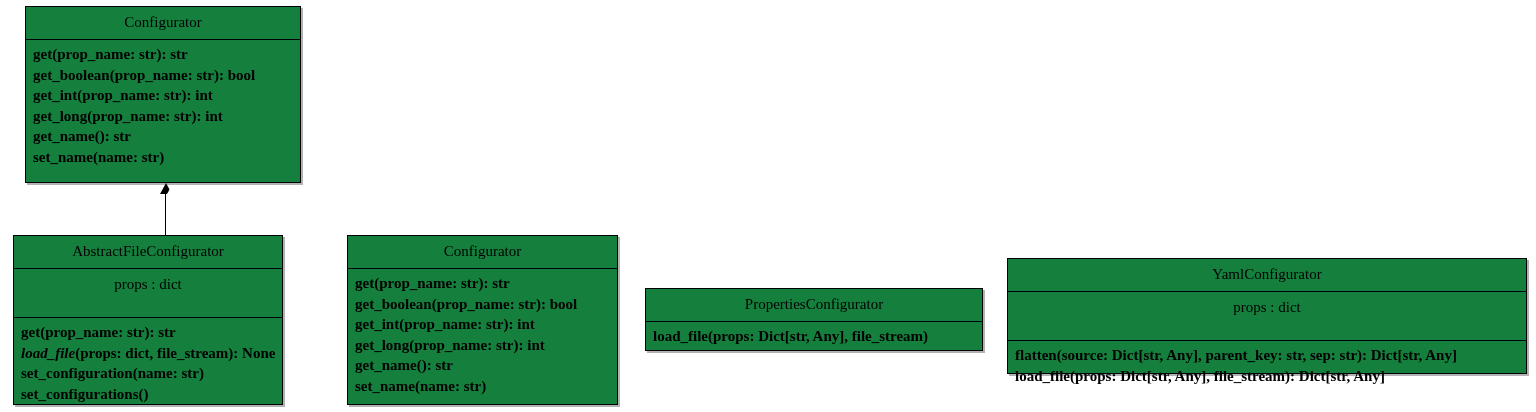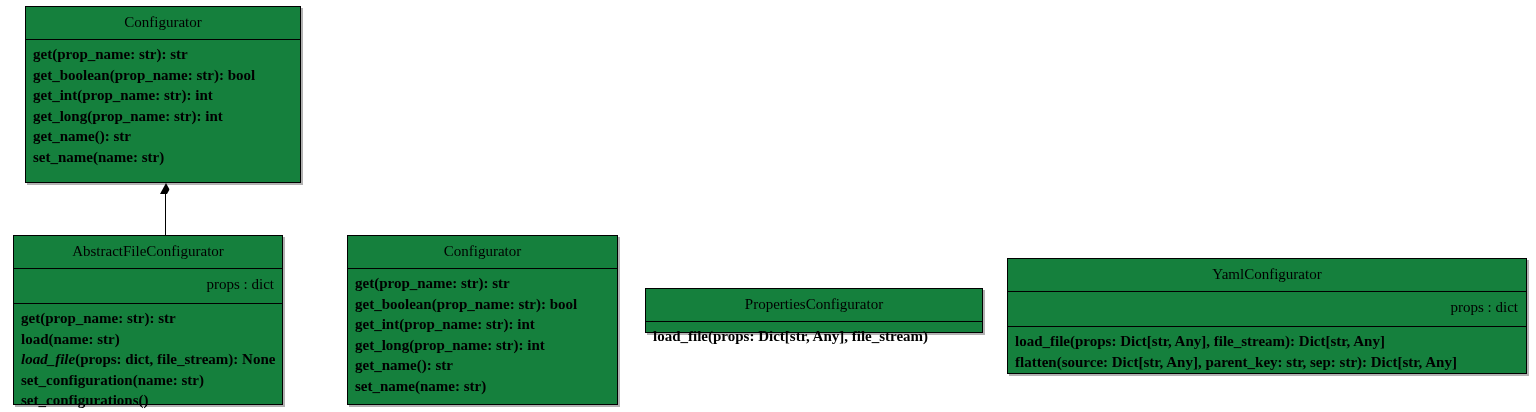--- a/index.html
+++ b/index.html
@@ -35,24 +35,24 @@
     border-bottom: none;
   }
   .uml-name {
     text-align: center;
     font-size: 15px;
     line-height: 21px;
     padding: 5px 8px 6px 8px;
     white-space: nowrap;
   }
   .uml-attrs {
-    text-align: right;
+    text-align: center;
     font-size: 15px;
     line-height: 21px;
-    padding: 5px 8px 8px 8px;
+    padding: 5px 8px 22px 8px;
     white-space: nowrap;
   }
   .uml-ops {
     text-align: left;
     font-size: 15px;
     line-height: 20.6px;
     padding: 4px 6px 5px 7px;
   }
   .uml-op {
     white-space: nowrap;
@@ -112,48 +112,47 @@
       <div class="gen-arrow-inner"></div>
     </div>
     <div class="gen-line" style="left:165px; top:193px; height:42px;"></div>
   </div>
 
   <div class="uml-class" id="cls-1" style="left:13px; top:235px; width:270px; height:170px;">
     <div class="uml-compartment uml-name">AbstractFileConfigurator</div>
     <div class="uml-compartment uml-attrs">props : dict</div>
     <div class="uml-compartment uml-ops">
       <div class="uml-op"><span class="op-name">get</span><span class="op-sig">(prop_name: str): str</span></div>
-      <div class="uml-op"><span class="op-name">load</span><span class="op-sig">(name: str)</span></div>
       <div class="uml-op abstract-op"><span class="op-name">load_file</span><span class="op-sig">(props: dict, file_stream): None</span></div>
       <div class="uml-op"><span class="op-name">set_configuration</span><span class="op-sig">(name: str)</span></div>
       <div class="uml-op"><span class="op-name">set_configurations</span><span class="op-sig">()</span></div>
     </div>
   </div>
 
   <div class="uml-class" id="cls-2" style="left:347px; top:235px; width:271px; height:170px;">
     <div class="uml-compartment uml-name">Configurator</div>
     <div class="uml-compartment uml-ops">
       <div class="uml-op"><span class="op-name">get</span><span class="op-sig">(prop_name: str): str</span></div>
       <div class="uml-op"><span class="op-name">get_boolean</span><span class="op-sig">(prop_name: str): bool</span></div>
       <div class="uml-op"><span class="op-name">get_int</span><span class="op-sig">(prop_name: str): int</span></div>
       <div class="uml-op"><span class="op-name">get_long</span><span class="op-sig">(prop_name: str): int</span></div>
       <div class="uml-op"><span class="op-name">get_name</span><span class="op-sig">(): str</span></div>
       <div class="uml-op"><span class="op-name">set_name</span><span class="op-sig">(name: str)</span></div>
     </div>
   </div>
 
-  <div class="uml-class" id="cls-3" style="left:645px; top:288px; width:338px; height:45px;">
+  <div class="uml-class" id="cls-3" style="left:645px; top:288px; width:338px; height:63px;">
     <div class="uml-compartment uml-name">PropertiesConfigurator</div>
     <div class="uml-compartment uml-ops">
       <div class="uml-op"><span class="op-name">load_file</span><span class="op-sig">(props: Dict[str, Any], file_stream)</span></div>
     </div>
   </div>
 
   <div class="uml-class" id="cls-4" style="left:1007px; top:258px; width:520px; height:116px;">
     <div class="uml-compartment uml-name">YamlConfigurator</div>
     <div class="uml-compartment uml-attrs">props : dict</div>
     <div class="uml-compartment uml-ops">
+      <div class="uml-op"><span class="op-name">flatten</span><span class="op-sig">(source: Dict[str, Any], parent_key: str, sep: str): Dict[str, Any]</span></div>
       <div class="uml-op"><span class="op-name">load_file</span><span class="op-sig">(props: Dict[str, Any], file_stream): Dict[str, Any]</span></div>
-      <div class="uml-op"><span class="op-name">flatten</span><span class="op-sig">(source: Dict[str, Any], parent_key: str, sep: str): Dict[str, Any]</span></div>
     </div>
   </div>
 
 </div>
 
 </body></html>

